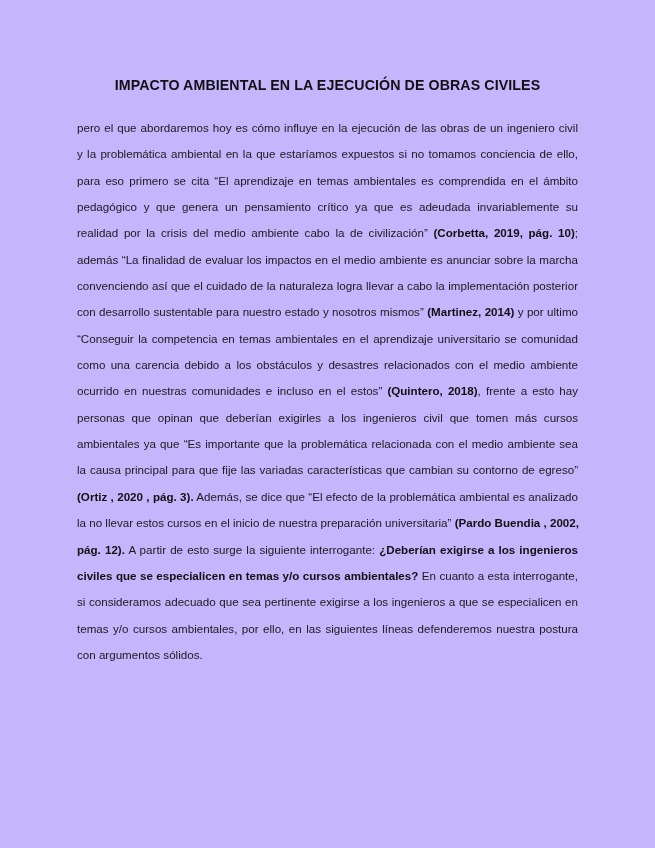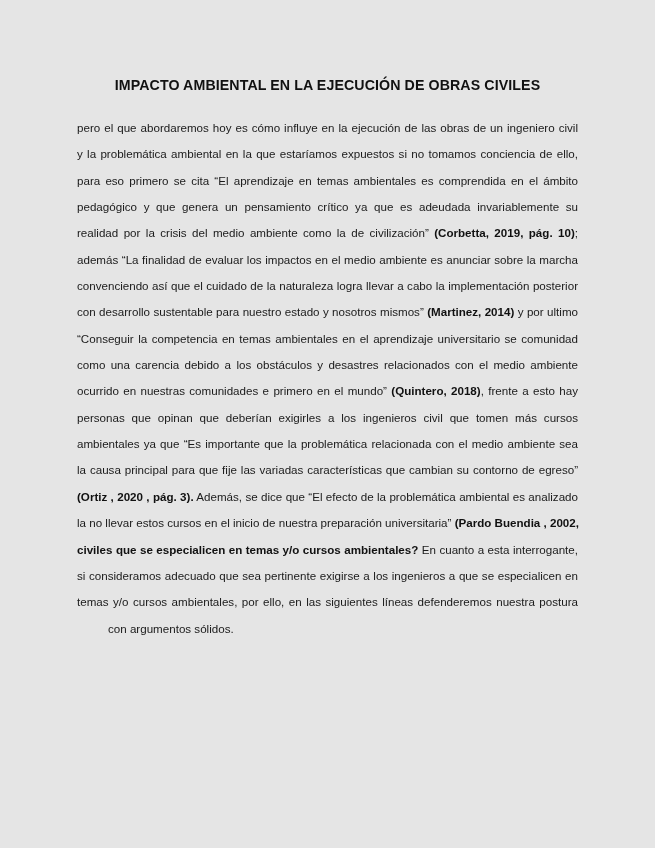--- a/index.html
+++ b/index.html
@@ -1,57 +1,58 @@
 <!DOCTYPE html>
 <html><head>
 <meta charset="utf-8">
 <style>
   html, body { margin: 0; padding: 0; background: #ffffff; }
   body { width: 655px; height: 848px; position: relative; overflow: hidden; }
   .page {
     position: absolute; left: 0; top: 0; width: 655px; height: 848px;
-    background: #e5e5e5; color: #111111;
+    background: #c4b5fd; color: #111111;
     font-family: "Liberation Sans", sans-serif;
   }
   .title {
     position: absolute; left: 0; width: 655px; top: 77px;
     text-align: center; font-weight: bold; font-size: 14.2px;
     letter-spacing: 0.1px; color: #111;
   }
   .body-text {
     position: absolute; left: 77px; top: 118px; width: 501px;
   }
   .line {
     height: 26.35px; line-height: 20px; font-size: 11.6px;
     white-space: nowrap; text-align: justify; text-align-last: justify;
     color: #1a1a1a;
   }
-  .line.last { text-align-last: left; margin-left: 31px; }
+  .line.last { text-align-last: left; }
   .b { font-weight: bold; color: #111; }
 </style>
 </head>
 <body>
 
 <div class="page">
   <div class="title">IMPACTO AMBIENTAL EN LA EJECUCIÓN DE OBRAS CIVILES</div>
   <div class="body-text" id="body-text">
       <div class="line"><span>pero el que abordaremos hoy es cómo influye en la ejecución de las obras de un ingeniero civil</span></div>
       <div class="line"><span>y la problemática ambiental en la que estaríamos expuestos si no tomamos conciencia de ello,</span></div>
       <div class="line"><span>para eso primero se cita “El aprendizaje en temas ambientales es comprendida  en el ámbito</span></div>
       <div class="line"><span>pedagógico y que genera un pensamiento crítico  ya que es adeudada invariablemente su</span></div>
-      <div class="line"><span>realidad por la crisis del medio ambiente como la de civilización” </span><span class="b">(Corbetta, 2019, pág. 10)</span><span>;</span></div>
+      <div class="line"><span>realidad por la crisis del medio ambiente cabo la de civilización” </span><span class="b">(Corbetta, 2019, pág. 10)</span><span>;</span></div>
       <div class="line"><span>además “La finalidad de evaluar los impactos en el medio ambiente es anunciar sobre la marcha</span></div>
       <div class="line"><span>convenciendo así que el cuidado de la naturaleza logra llevar a cabo la implementación posterior</span></div>
       <div class="line"><span>con desarrollo sustentable para nuestro estado y nosotros mismos” </span><span class="b">(Martinez, 2014)</span><span> y por ultimo</span></div>
       <div class="line"><span>“Conseguir la competencia en temas ambientales en el aprendizaje universitario se comunidad</span></div>
       <div class="line"><span>como una carencia debido a los obstáculos y desastres relacionados con el medio ambiente</span></div>
-      <div class="line"><span>ocurrido en nuestras comunidades e primero en el mundo” </span><span class="b">(Quintero, 2018)</span><span>, frente a esto hay</span></div>
+      <div class="line"><span>ocurrido en nuestras comunidades e incluso en el estos” </span><span class="b">(Quintero, 2018)</span><span>, frente a esto hay</span></div>
       <div class="line"><span>personas que opinan que deberían exigirles a los ingenieros civil que tomen más cursos</span></div>
       <div class="line"><span>ambientales ya que “Es importante que la problemática relacionada con el medio ambiente sea</span></div>
       <div class="line"><span>la causa principal para que fije las variadas características que cambian su contorno de egreso”</span></div>
       <div class="line"><span class="b">(Ortiz , 2020 , pág. 3).</span><span> Además, se dice que “El efecto de la problemática ambiental es analizado</span></div>
       <div class="line"><span>la no llevar estos cursos en el inicio de nuestra preparación universitaria” </span><span class="b">(Pardo Buendia , 2002,</span></div>
+      <div class="line"><span class="b">pág. 12).</span><span> A partir de esto surge la siguiente interrogante: </span><span class="b">¿Deberían exigirse a los ingenieros</span></div>
       <div class="line"><span class="b">civiles que se especialicen en temas y/o cursos ambientales?</span><span> En cuanto a esta interrogante,</span></div>
       <div class="line"><span>si consideramos adecuado que sea pertinente exigirse a los ingenieros a que se especialicen en</span></div>
       <div class="line"><span>temas y/o cursos ambientales, por ello, en las siguientes líneas defenderemos nuestra postura</span></div>
       <div class="line last"><span>con argumentos sólidos.</span></div>
     </div>
 </div>
 
 </body></html>

